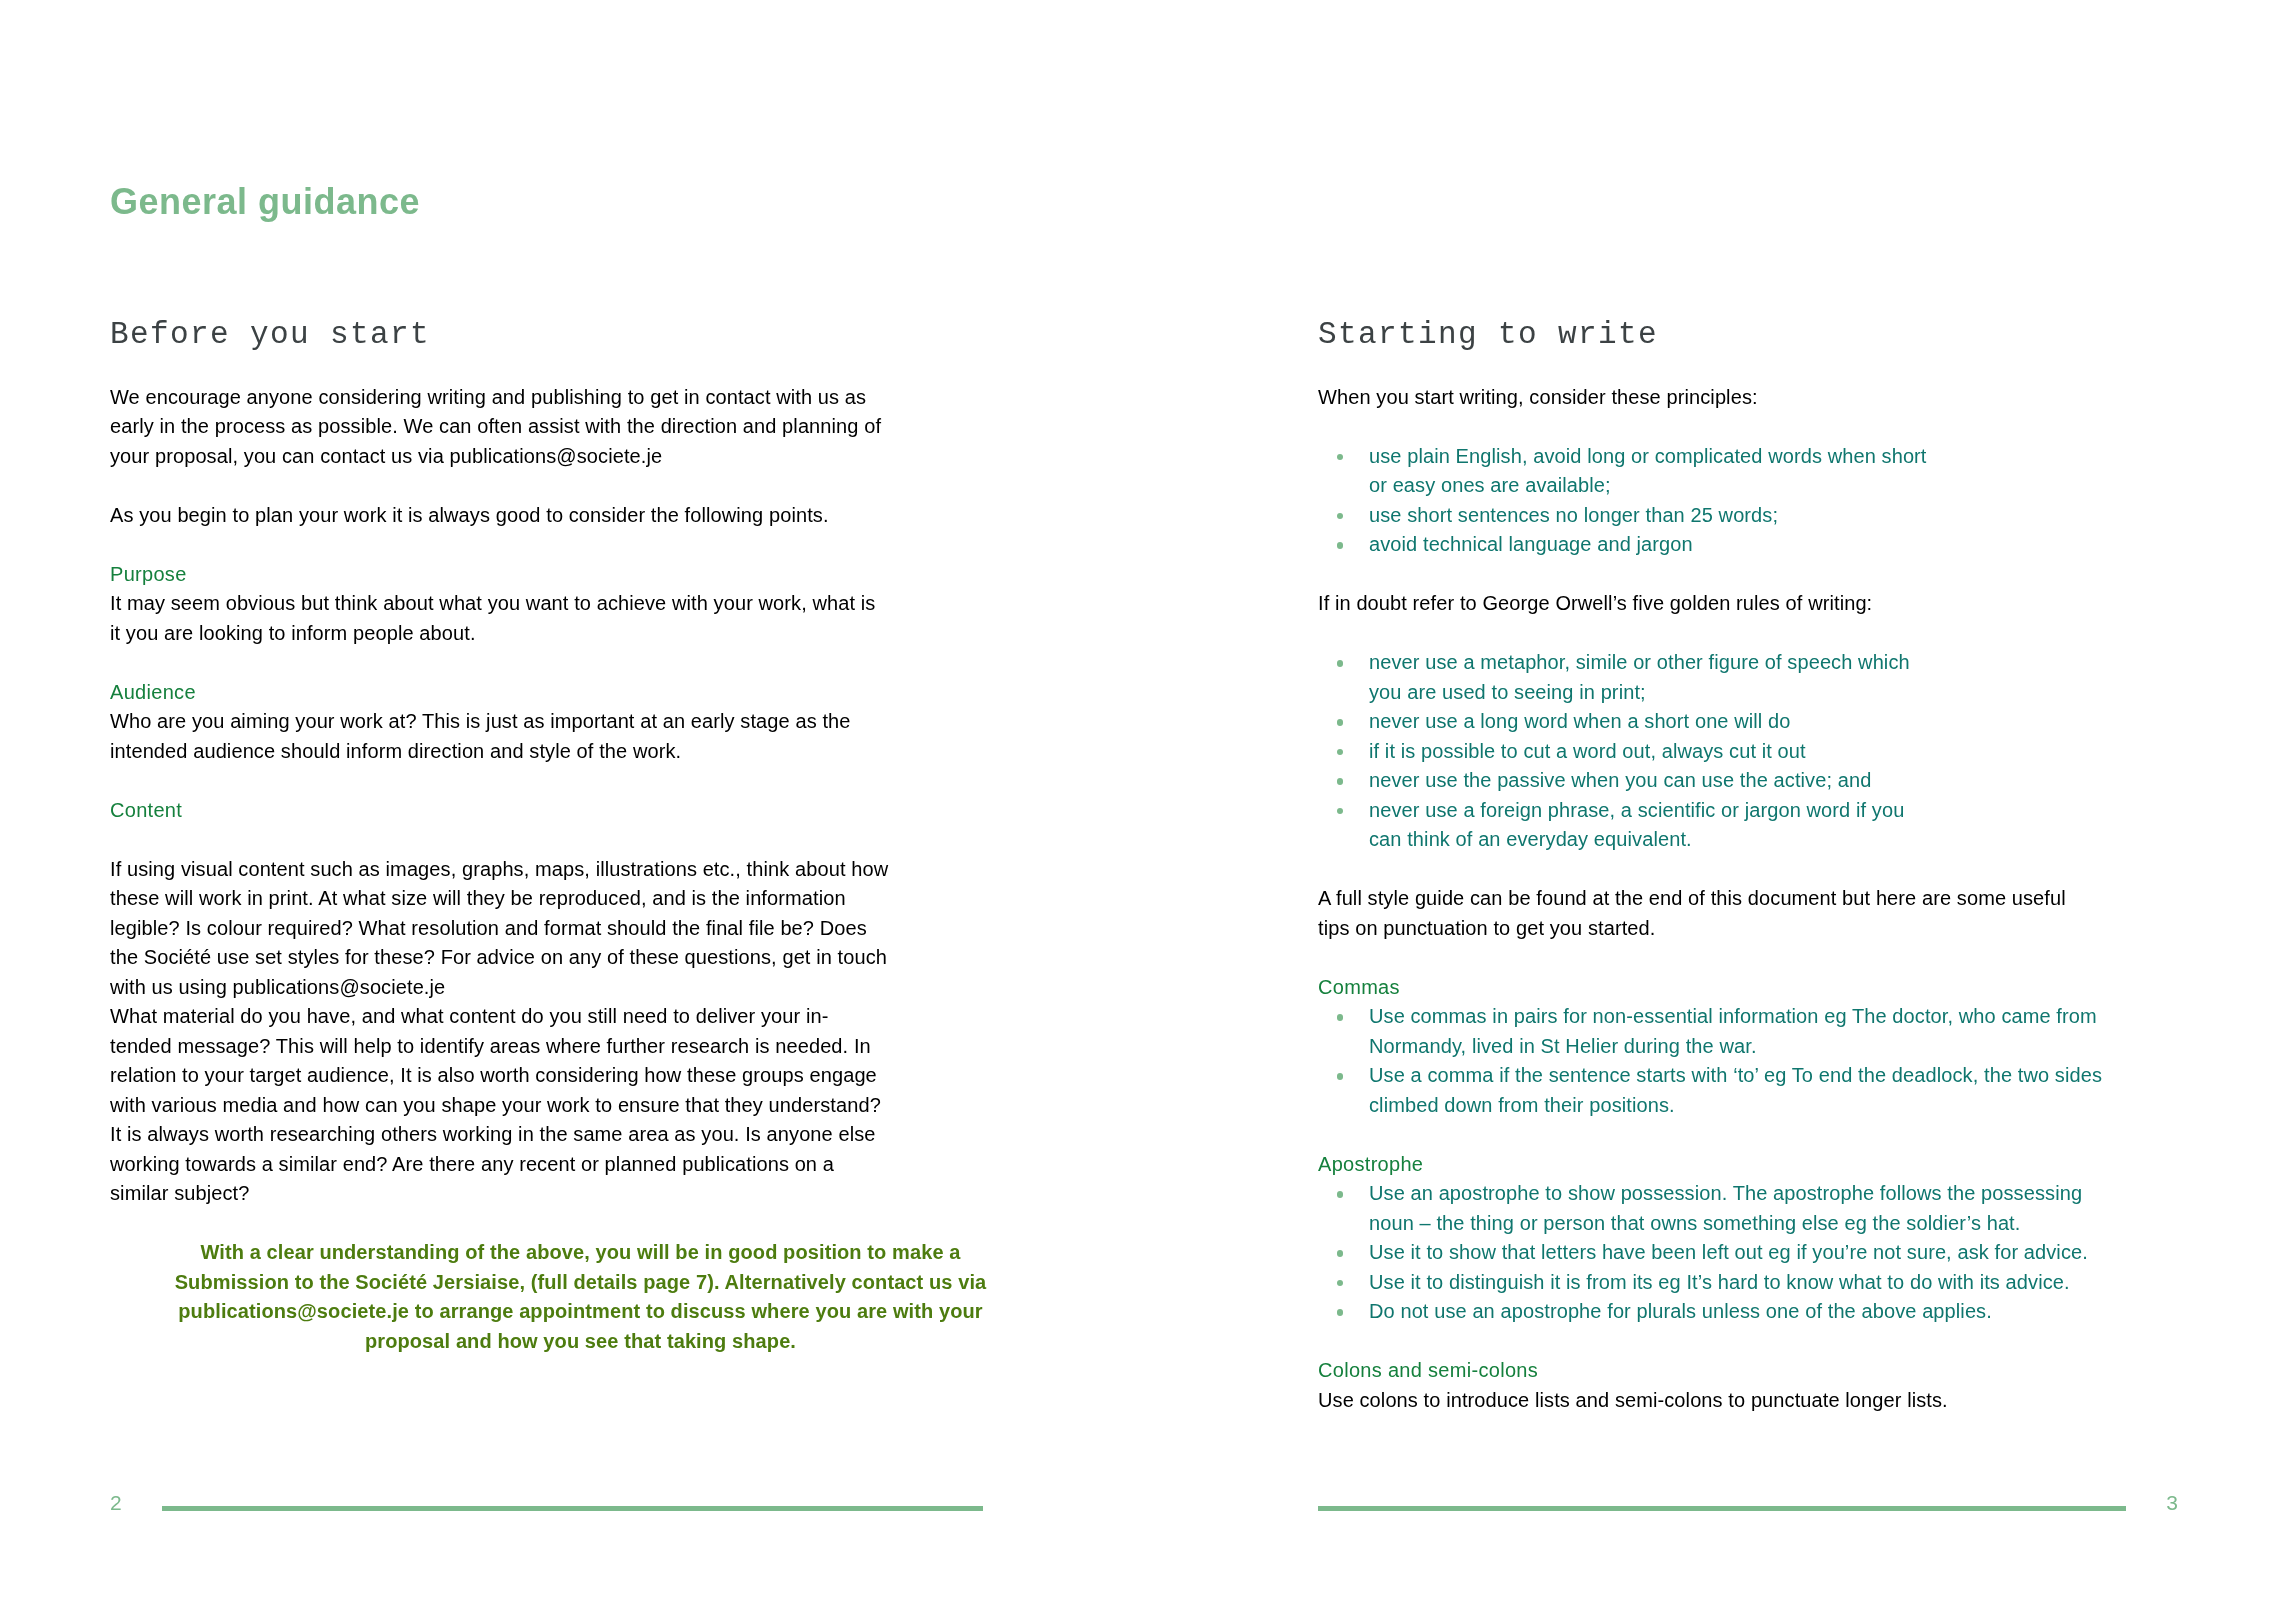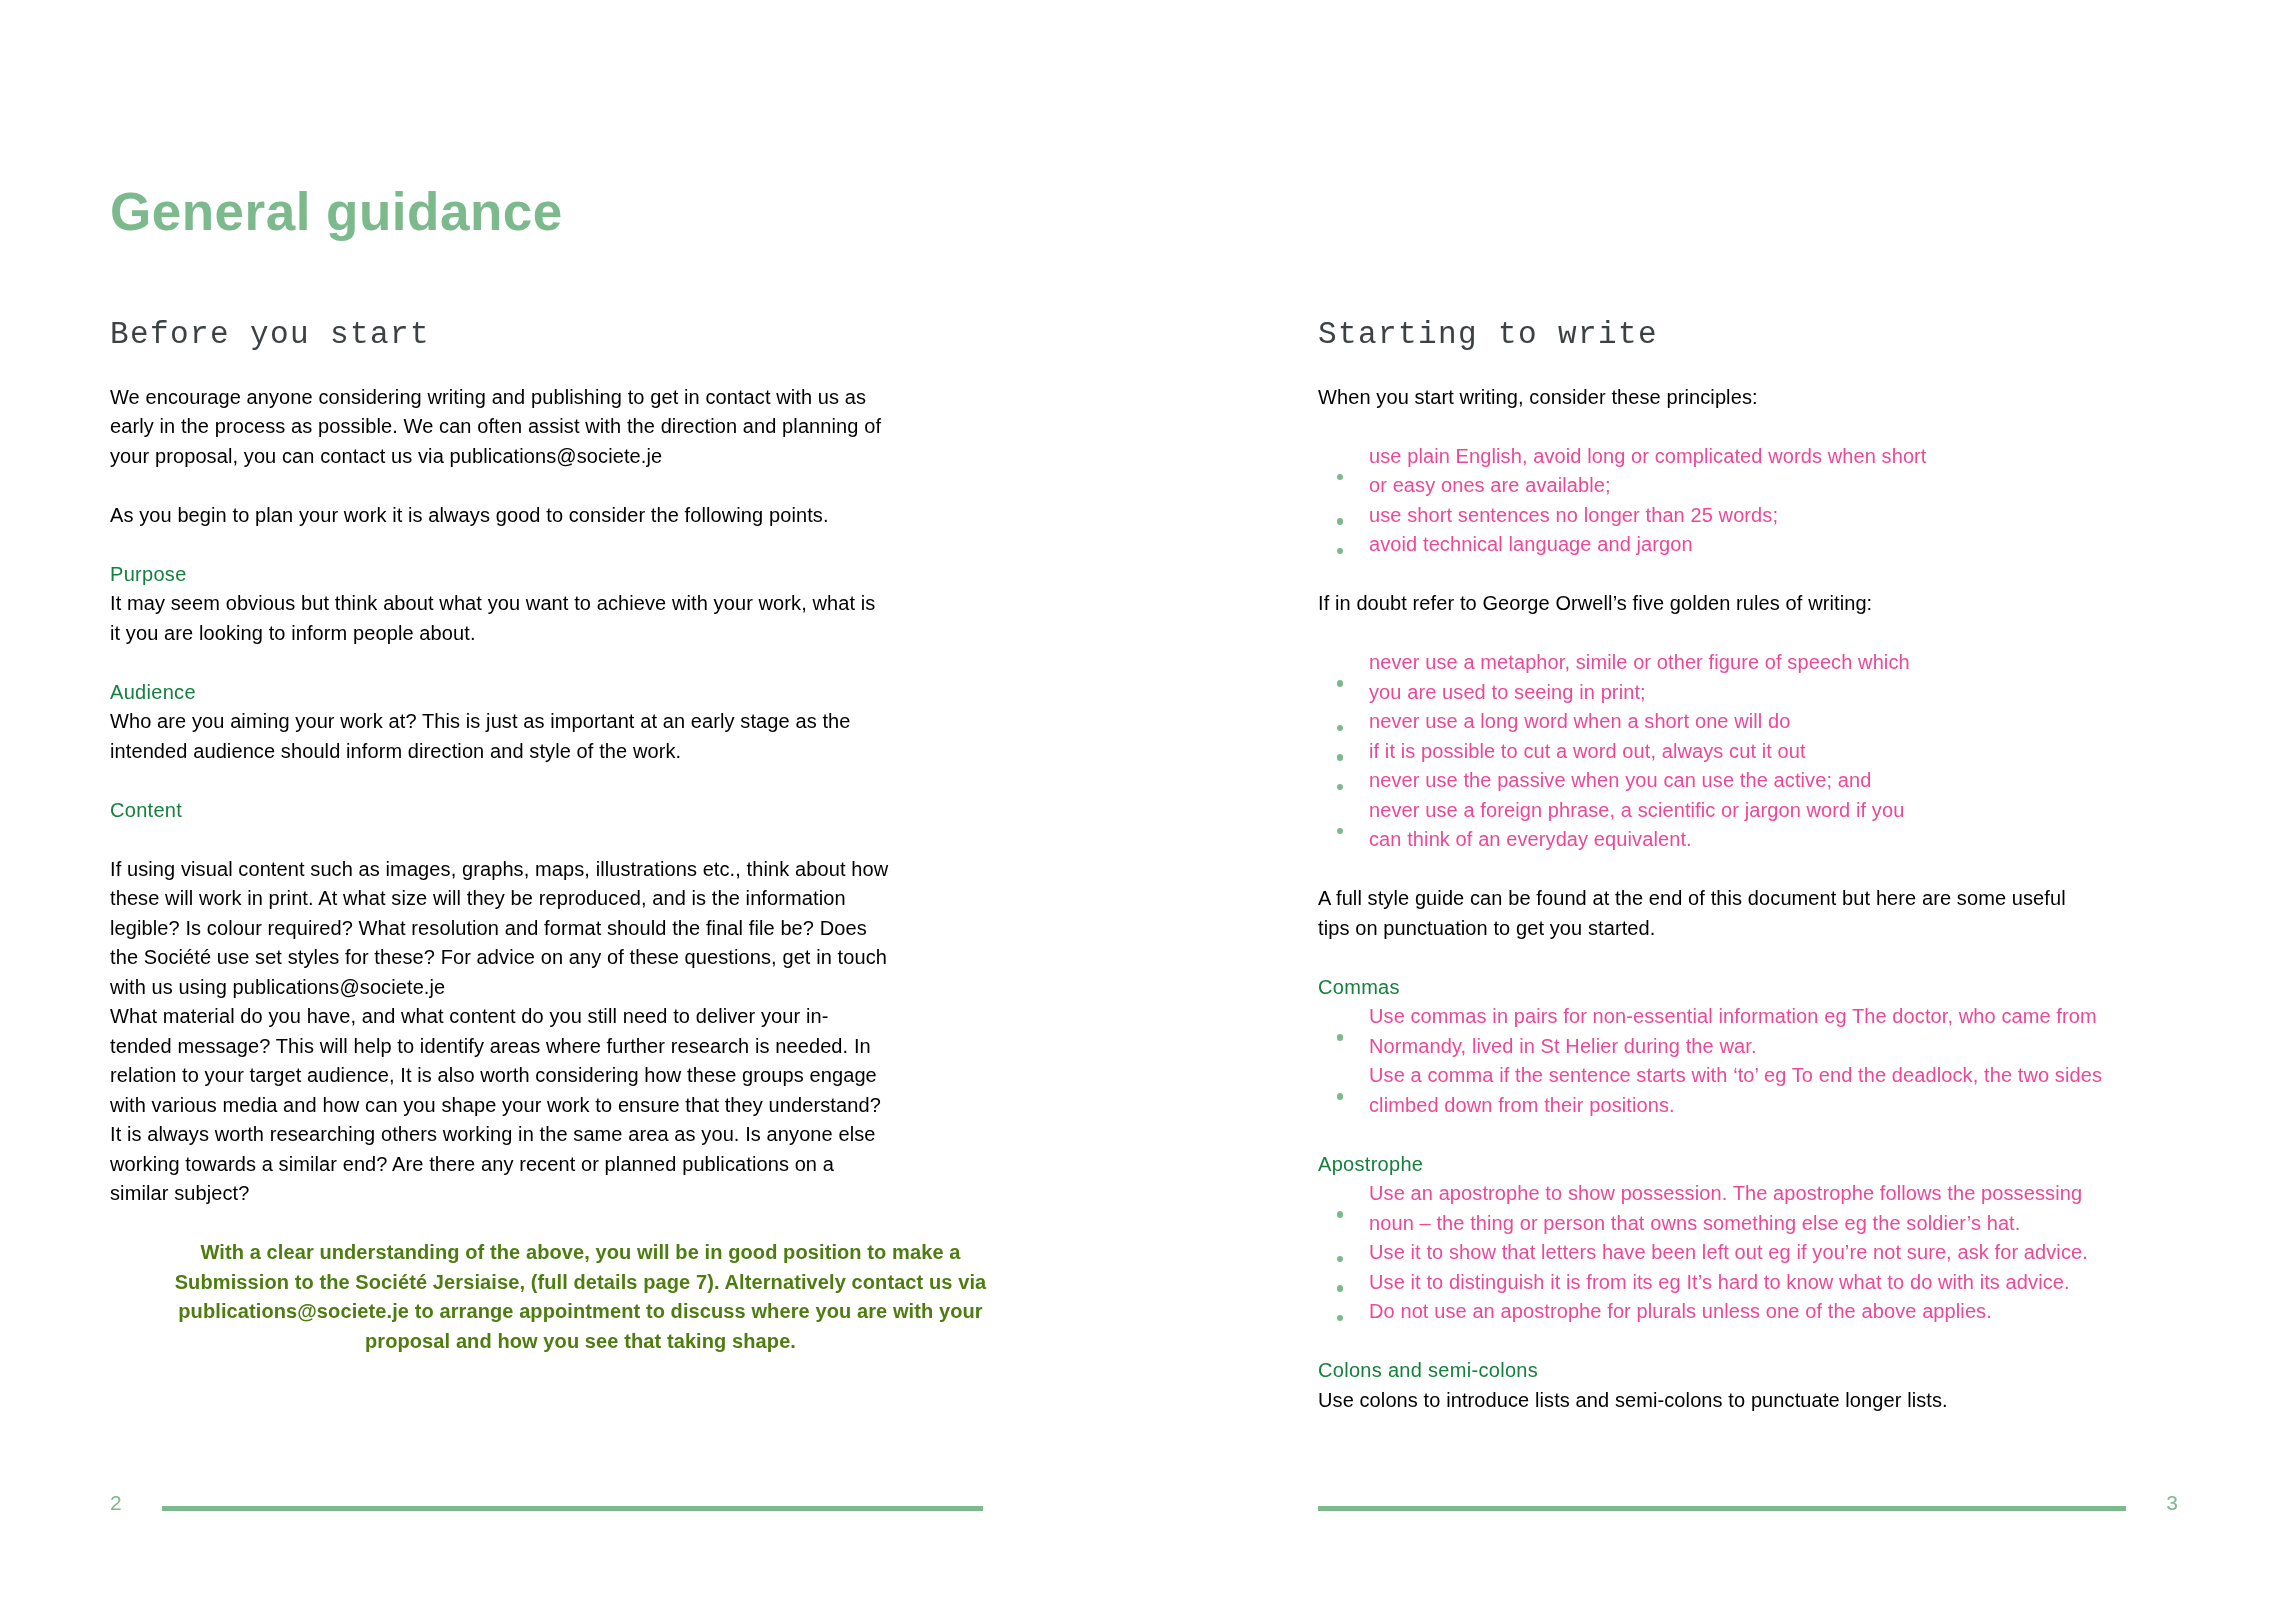--- a/index.html
+++ b/index.html
@@ -5,21 +5,21 @@
   html,body { margin:0; padding:0; background:#e8e8e8; }
   .page {
     position:relative;
     width:2289px; height:1619px;
     background:#ffffff;
     font-family:"Liberation Sans", sans-serif;
     overflow:hidden;
   }
   .doc-title {
     position:absolute; left:110px; top:181px;
-    font-size:53px; font-weight:700; letter-spacing:0.5px;
+    font-size:36px; font-weight:700; letter-spacing:0.5px;
     color:#7cb98c;
   }
   .col { position:absolute; top:316px; }
   .col-left  { left:110px;  width:941px; }
   .col-right { left:1318px; width:923px; }
   .col-heading {
     margin:0; font-size:31px; font-weight:400; letter-spacing:1.4px;
     color:#3c4244; line-height:37px;font-family:Liberation Mono, monospace;
   }
   .para {
@@ -30,22 +30,22 @@
   .section-heading {
     margin:29.5px 0 0 0;
     font-size:20px; line-height:29.5px; font-weight:400;
     color:#15803d; letter-spacing:0.3px;
   }
   .section-body { margin-top:0; }
   .closing { font-weight:700; color:#4d7c0f;text-align:center; }
   ul.bullets { list-style:none; margin:29.5px 0 0 0; padding:0; }
   ul.bullets.tight { margin-top:0; }
   ul.bullets li {
-    display:flex; align-items:center;
-    font-size:20px; line-height:29.5px; color:#ec4899; letter-spacing:0.1px;
+    display:flex; align-items:flex-start;
+    font-size:20px; line-height:29.5px; color:#0f766e; letter-spacing:0.1px;
   }
   .dot {
     flex:0 0 auto;
     width:6.5px; height:6.5px; border-radius:50%;
     background:#7cb98c;
     margin:12px 26px 0 18.5px;
   }
   .li-text { white-space:pre-line; }
   .page-num {
     position:absolute; top:1491px;

